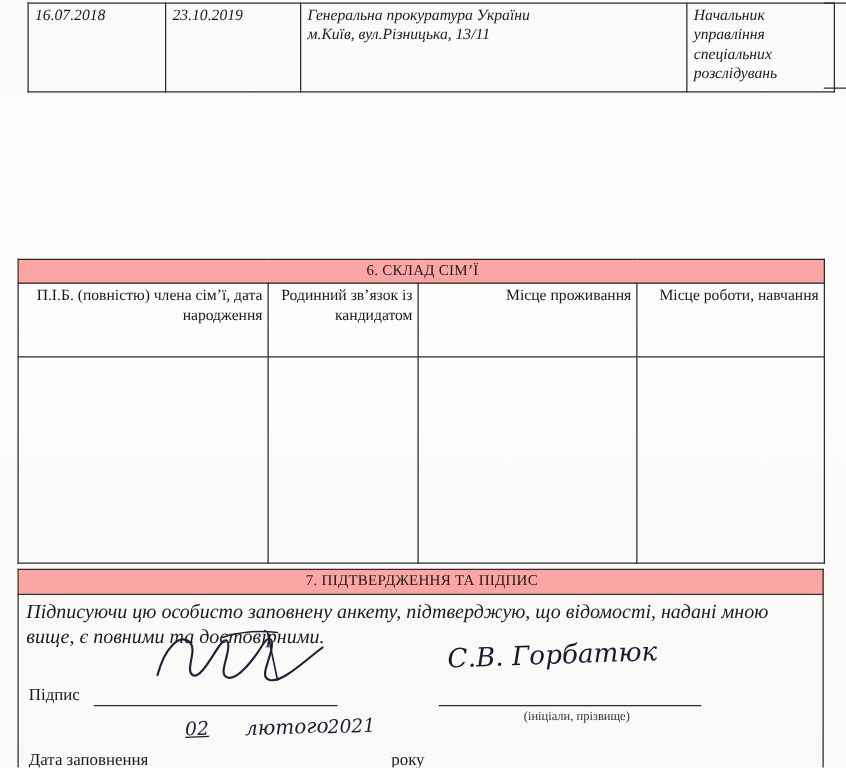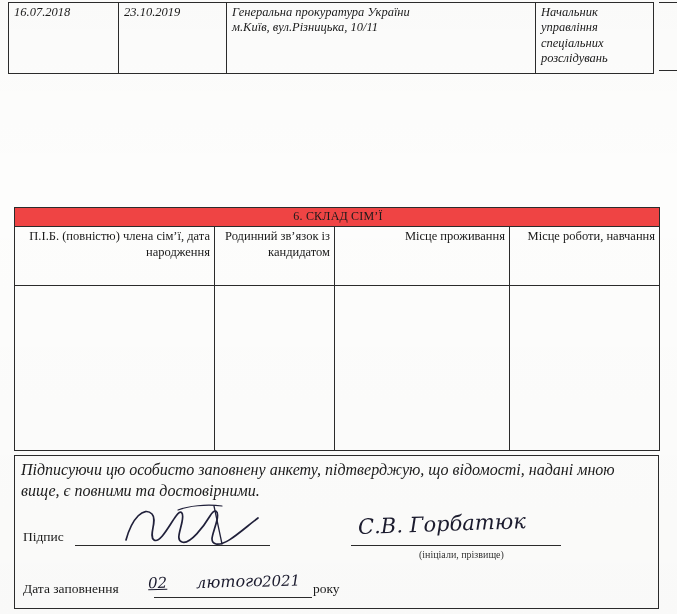--- a/index.html
+++ b/index.html
@@ -32,21 +32,21 @@
     border: 1px solid #2b2b2b;
     vertical-align: top;
     padding: 2px 4px 2px 5px;
     font-weight: normal;
     text-align: left;
   }
 
   
   .tbl-employment {
     position: absolute;
-    left: 8px;
+    left: 22px;
     top: 2px;
     width: 645px;
     font-size: 12.5px;
     line-height: 1.22;
   }
   .tbl-employment td {
     font-style: italic;
   }
   .c-from  { width: 110px; }
   .c-to    { width: 108px; }
@@ -80,21 +80,21 @@
   .tbl-family {
     position: absolute;
     left: 14px;
     top: 207px;
     width: 645px;
     font-size: 12.5px;
     line-height: 1.25;
   }
   .section-bar {
     text-align: center;
-    background: #ef4444;
+    background: #fca5a5;
     font-size: 12px;
     padding: 1px 0 2px 2px;
     letter-spacing: .2px;
   }
   .f-c1 { width: 200px; }
   .f-c2 { width: 120px; }
   .f-c3 { width: 175px; }
   .f-c4 { width: 150px; }
   .fam-head td { height: 54px; text-align: right; }
   .fam-body td { height: 160px; }
@@ -215,21 +215,21 @@
         <col class="c-to">
         <col class="c-place">
         <col class="c-pos">
     </colgroup>
     <tbody>
       <tr class="row-1">
         <td>16.07.2018</td>
         <td>23.10.2019</td>
         <td class="cell-multi">
           <div>Генеральна прокуратура України
-м.Київ, вул.Різницька, 10/11</div>
+м.Київ, вул.Різницька, 13/11</div>
         </td>
         <td>Начальник управління спеціальних розслідувань</td>
       </tr>
     </tbody>
   </table>
   <div class="right-stub"></div>
   <div class="right-stub2"></div>
 
   <table class="tbl-family">
     <colgroup>
@@ -253,20 +253,23 @@
         <td></td>
         <td></td>
         <td></td>
       </tr>
     </tbody>
   </table>
 
   <table class="tbl-sign">
     <tbody>
       <tr>
+        <td class="section-bar">7. ПІДТВЕРДЖЕННЯ ТА ПІДПИС</td>
+      </tr>
+      <tr>
         <td class="sign-body">
           <div class="sign-text">Підписуючи цю особисто заповнену анкету, підтверджую, що відомості, надані мною вище, є повними та достовірними.</div>
 
           <div class="sign-row">
             <span class="sign-label">Підпис</span>
             <span class="sign-line-1"></span>
             <span class="sign-line-2"></span>
             <span class="initials-note">(ініціали, прізвище)</span>
           </div>
 

